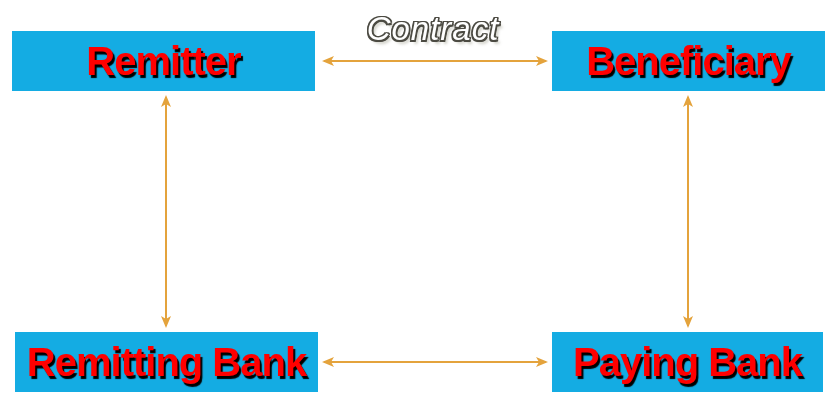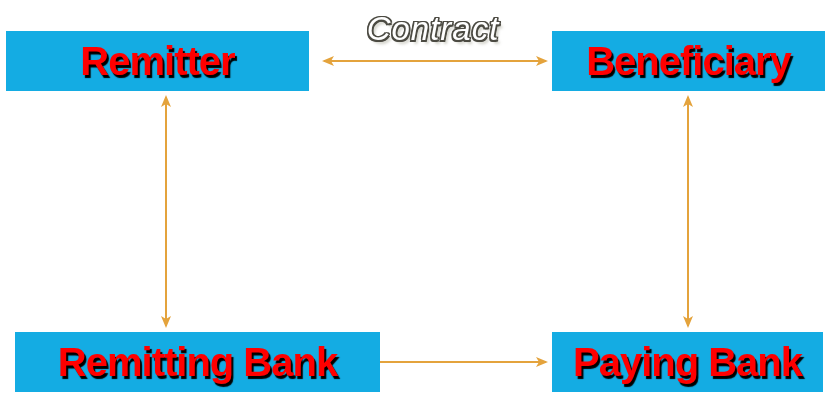--- a/index.html
+++ b/index.html
@@ -24,23 +24,23 @@
   }
   .node-label {
     color: #FF0000;
     font-weight: bold;
     font-size: 40px;
     letter-spacing: -1px;
     white-space: nowrap;
     text-shadow: 2px 3px 1px #000000;
     line-height: 60px;
   }
-  .node-remitter       { left: 6px;  top: 31px;  width: 303px; height: 60px; }
+  .node-remitter       { left: 12px;  top: 31px;  width: 303px; height: 60px; }
   .node-beneficiary    { left: 552px; top: 31px;  width: 273px; height: 60px; justify-content: center; }
-  .node-remitting-bank { left: 15px;  top: 332px; width: 365px; height: 60px; }
+  .node-remitting-bank { left: 15px;  top: 332px; width: 303px; height: 60px; }
   .node-paying-bank    { left: 552px; top: 332px; width: 271px; height: 60px; }
 
   .outlined-label {
     position: absolute;
     text-align: center;
     color: #FFFFFF;
     font-size: 33px;
     font-weight: 400;
     letter-spacing: 1px;
     white-space: nowrap;

